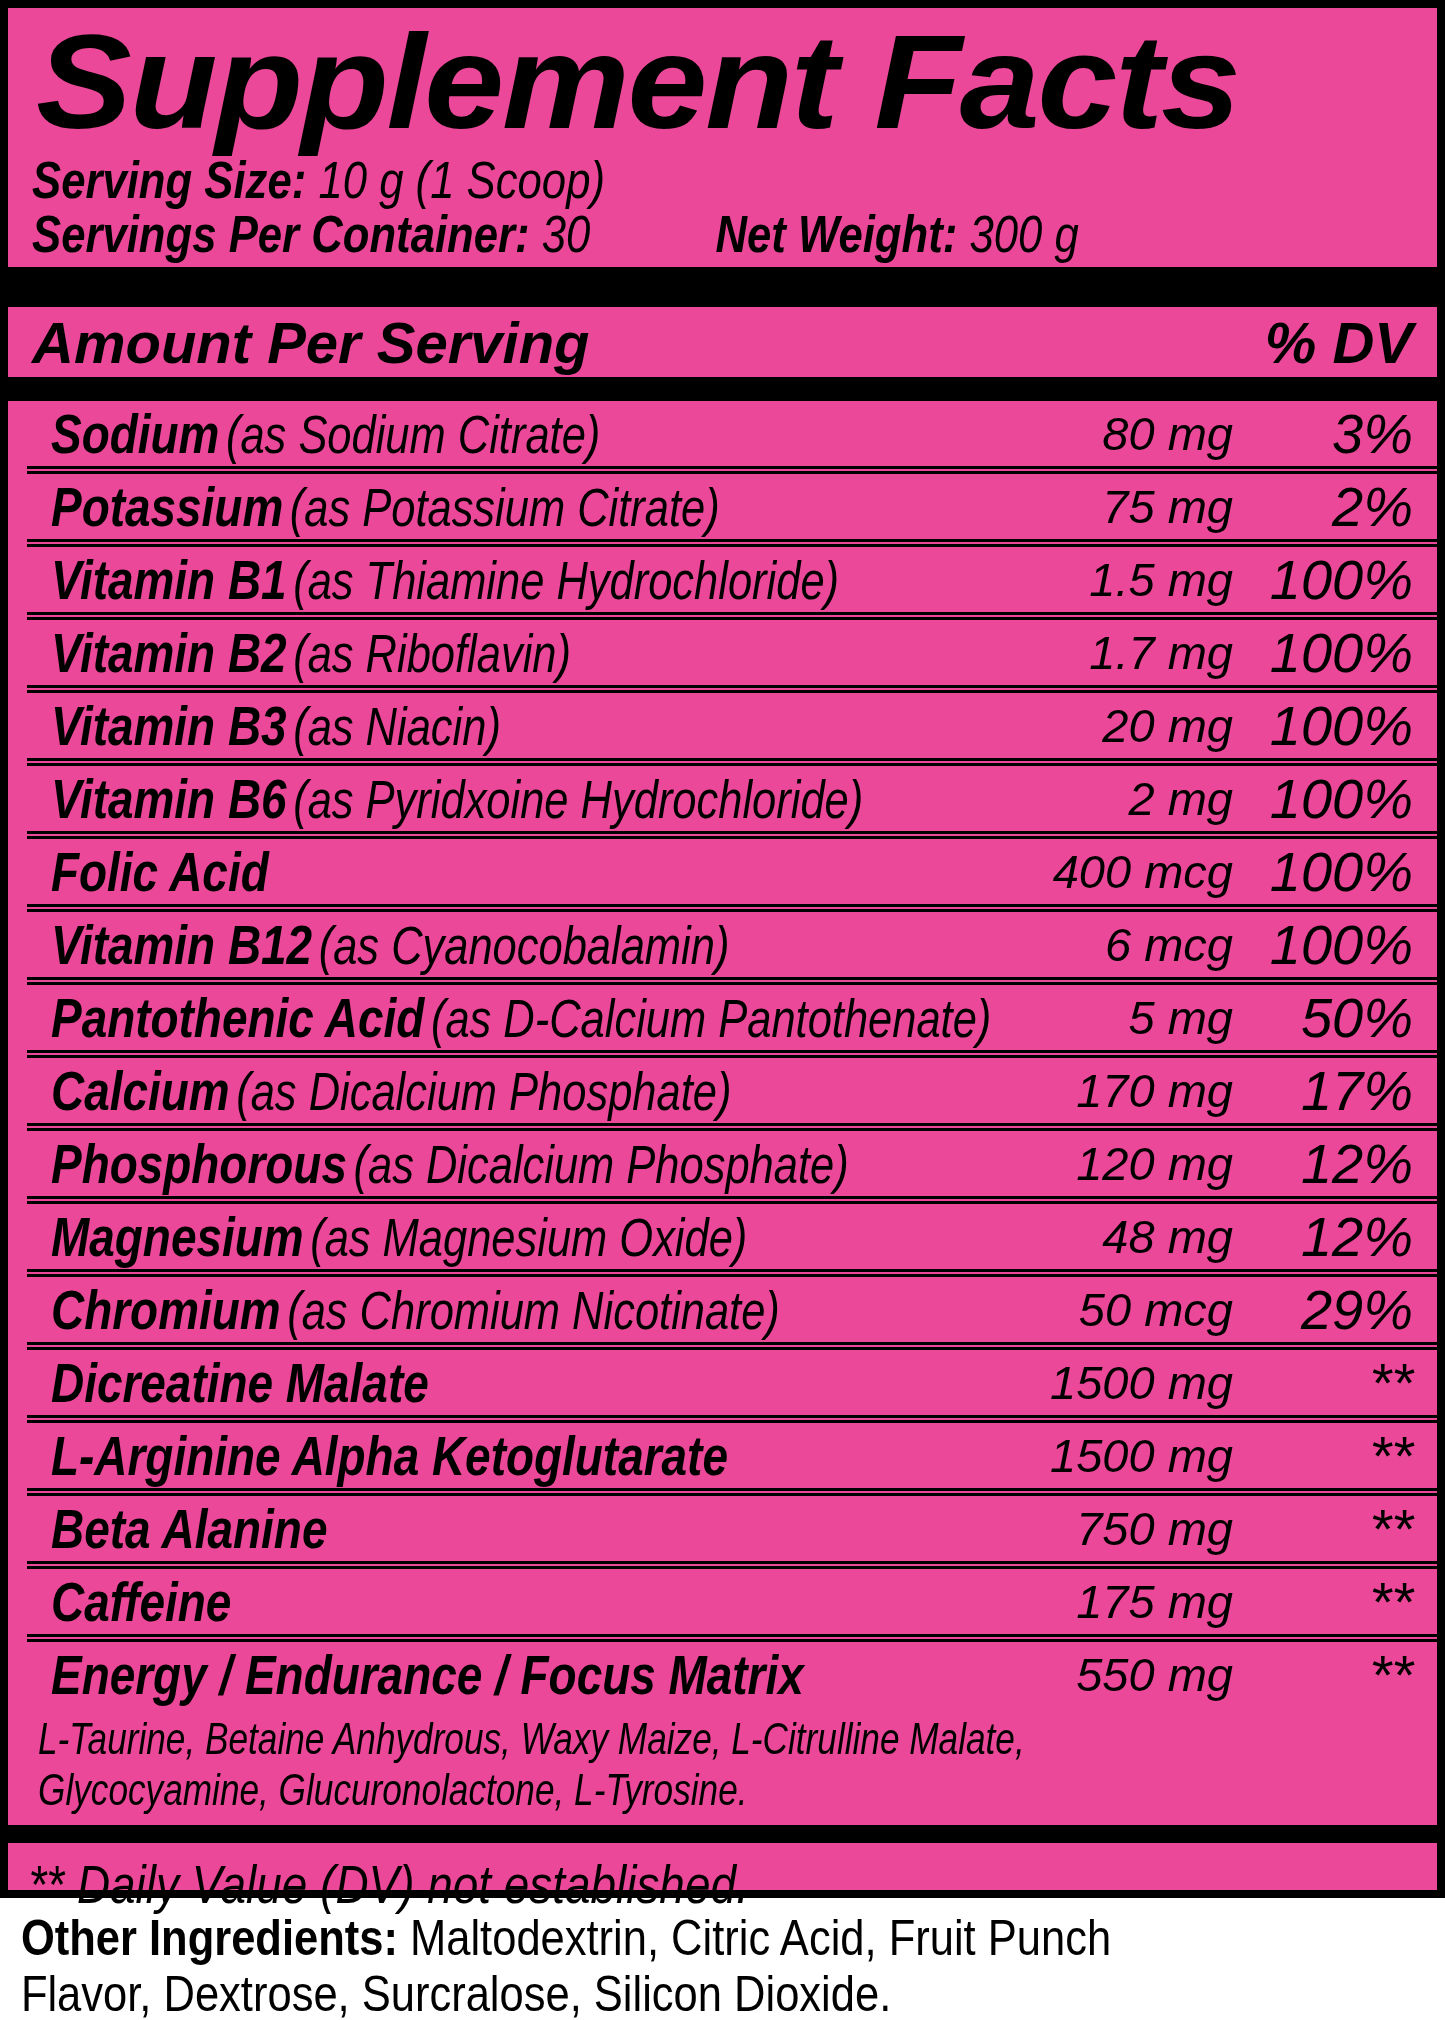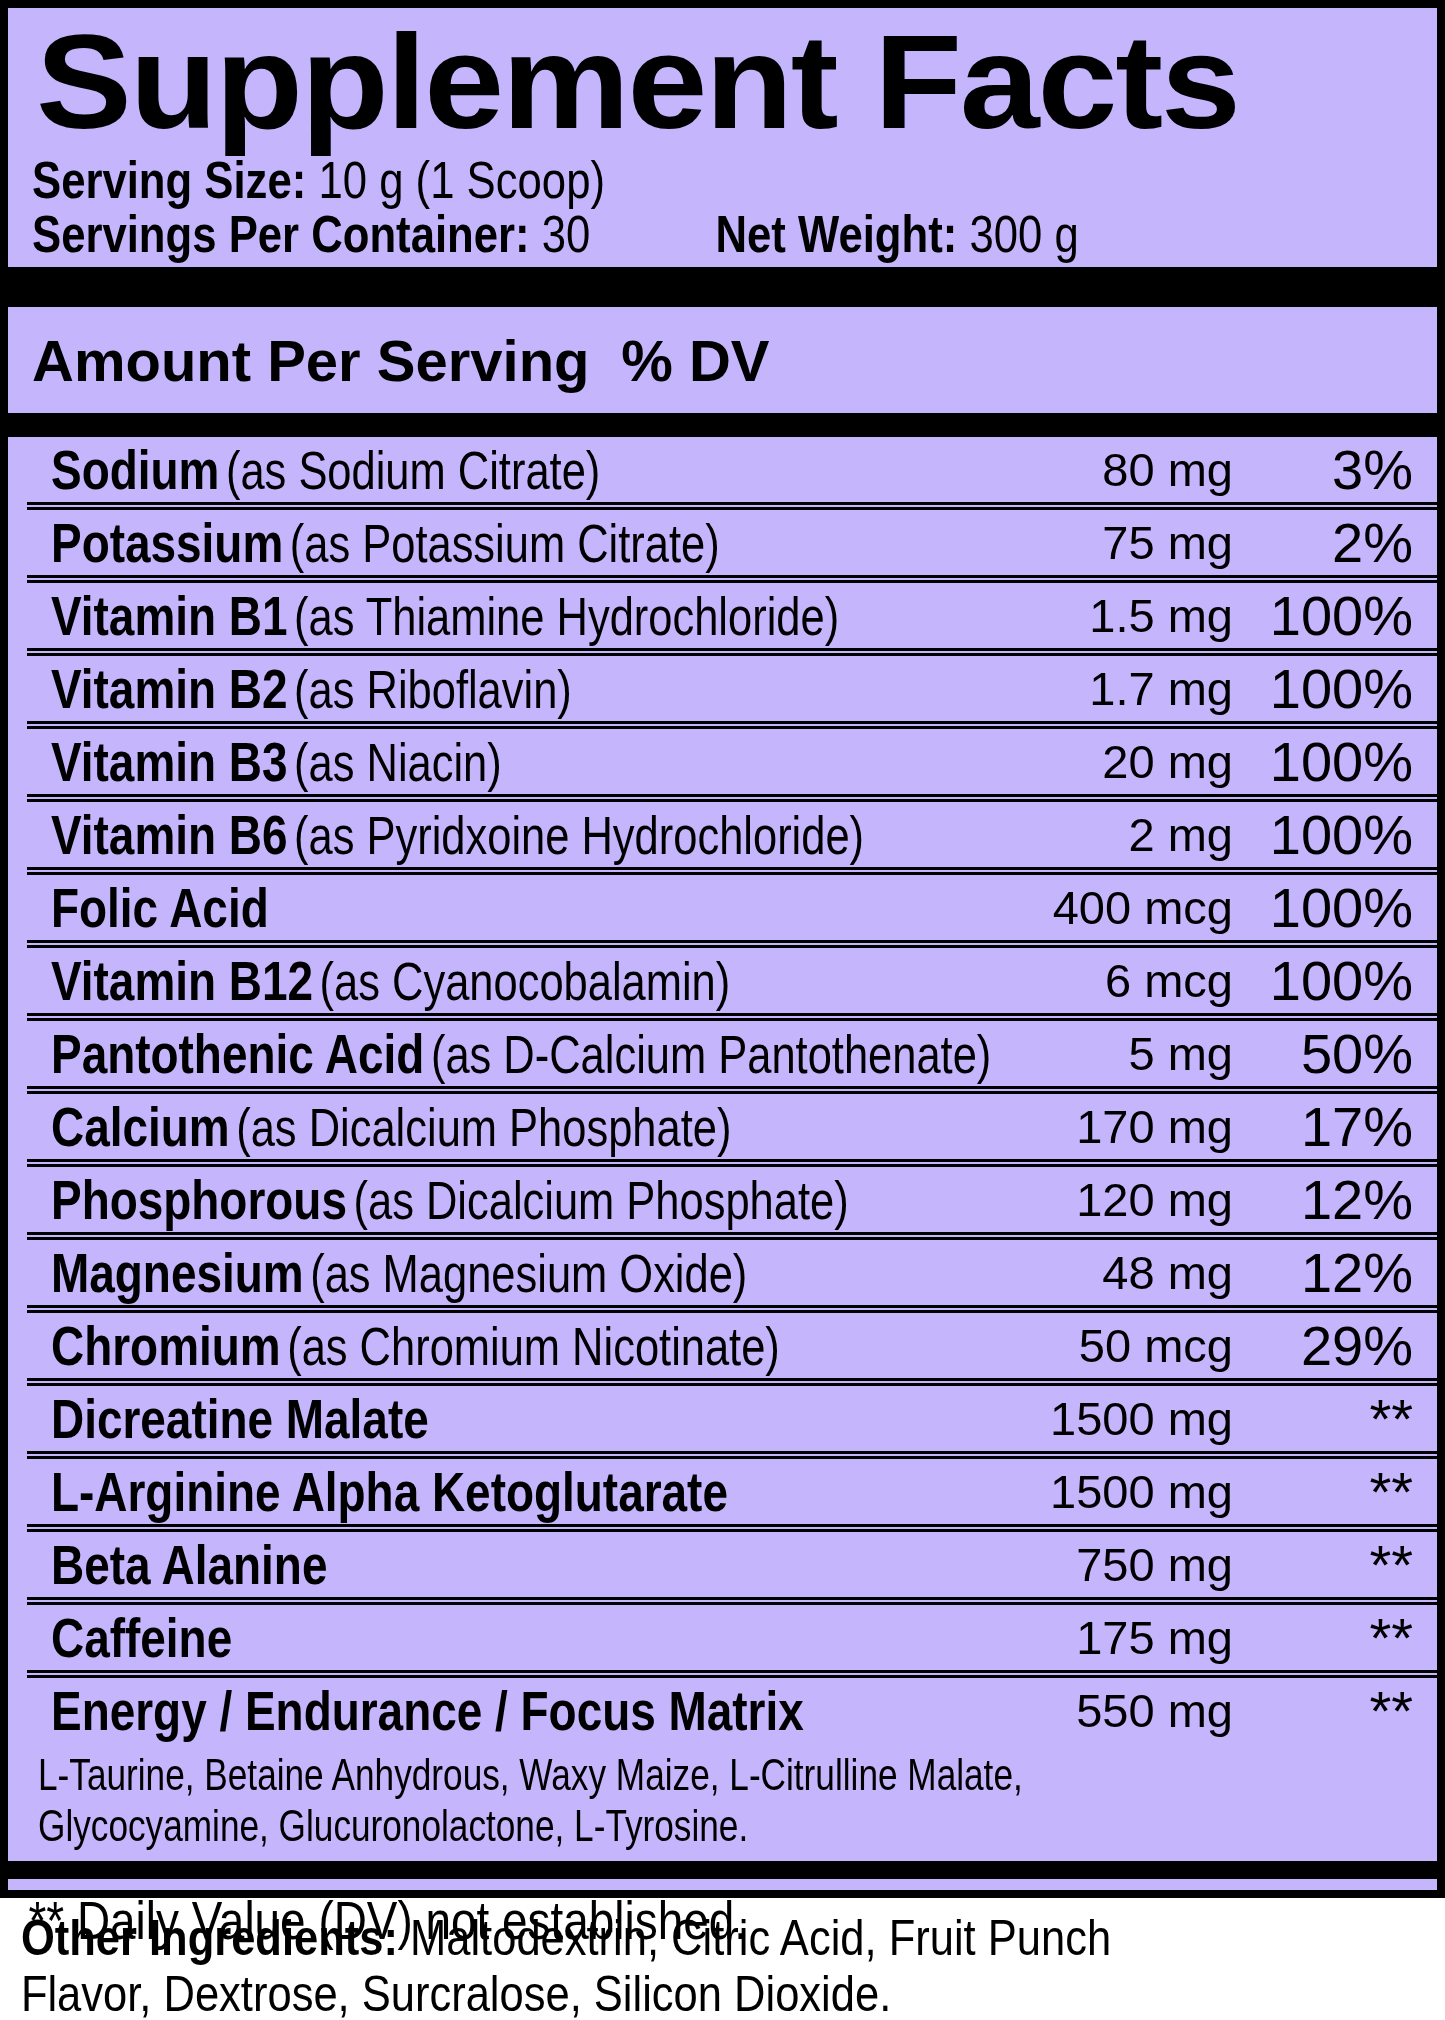--- a/index.html
+++ b/index.html
@@ -7,21 +7,22 @@
     width:1445px;height:2020px;
     background:#ffffff;color:#000000;
     font-family:"Liberation Sans", sans-serif;
     overflow:hidden;
   }
   .label-box{
     box-sizing:border-box;
     width:1445px;height:1898px;
     border:8px solid #000;
     display:flex;flex-direction:column;
-    background:#c4b5fd;
+    background:#ec4899;
+    font-style:italic;
   }
   .title{
     font-weight:bold;
     font-size:133px;
     line-height:1.0;
     letter-spacing:-2px;
     white-space:nowrap;
     padding:8px 0 0 26px;
     transform:scaleX(1.08);
     transform-origin:left center;
@@ -33,23 +34,23 @@
     transform:scaleX(0.84);
     transform-origin:left center;
   }
   .serving-line b{font-weight:bold;}
   .nw-gap{display:inline-block;width:120px;}
   .bar{background:#000;width:100%;flex:none;}
   .bar-thick{height:40px;}
   .bar-medium{height:24px;}
   .bar-footnote{height:18px;}
   .header-row{
-    display:flex;align-items:center;justify-content:flex-start;
+    display:flex;align-items:center;justify-content:space-between;
     font-weight:bold;font-size:58px;
-    padding:24px 24px;min-height:58px;
+    padding:6px 24px;min-height:58px;
     white-space:nowrap;
   }
   .header-dv,.dv{width:180px;text-align:right;flex:none;}
   .rows{display:flex;flex-direction:column;margin-left:19px;}
   .row{
     display:flex;align-items:center;
     min-height:63px;
     padding:0 24px;
     white-space:nowrap;
   }

